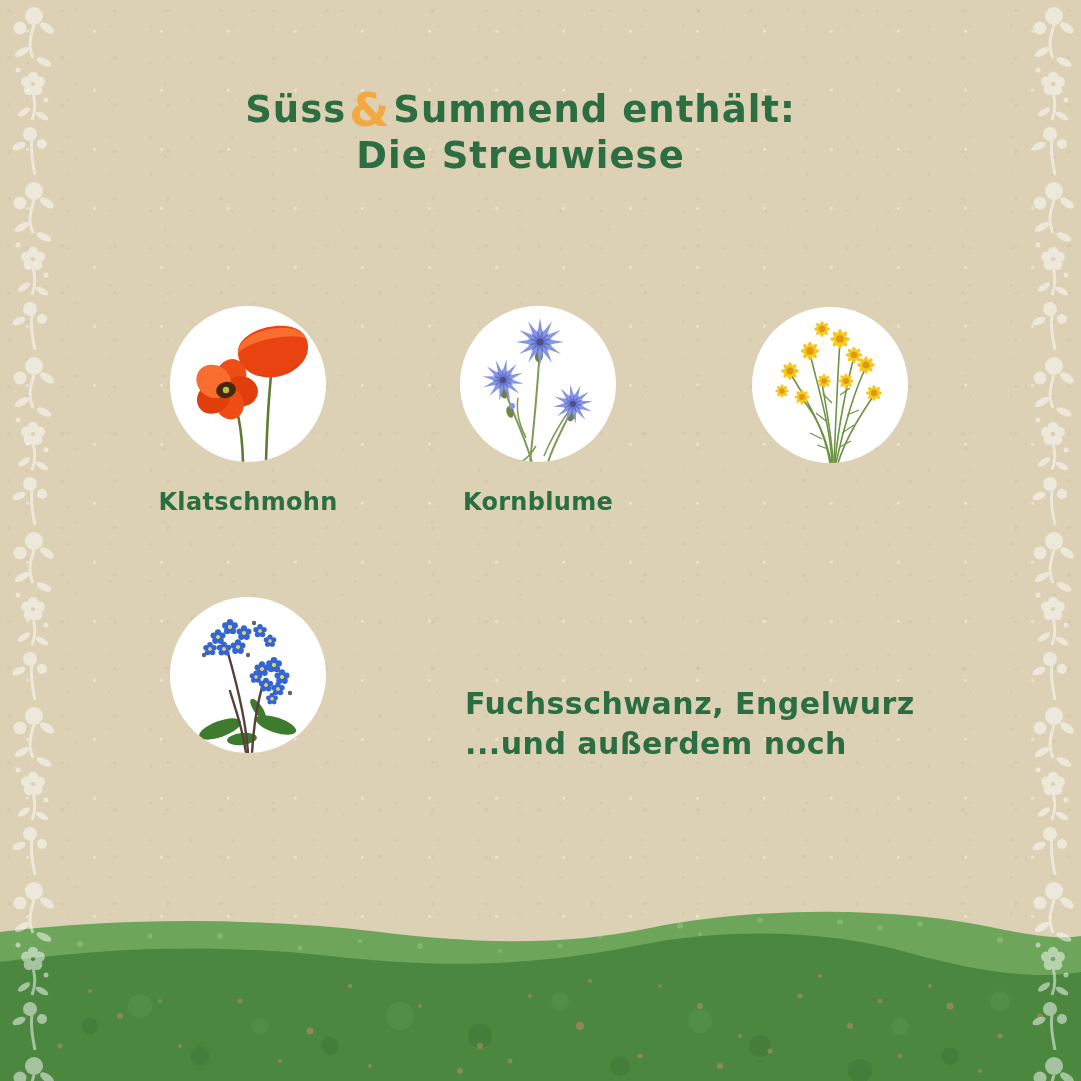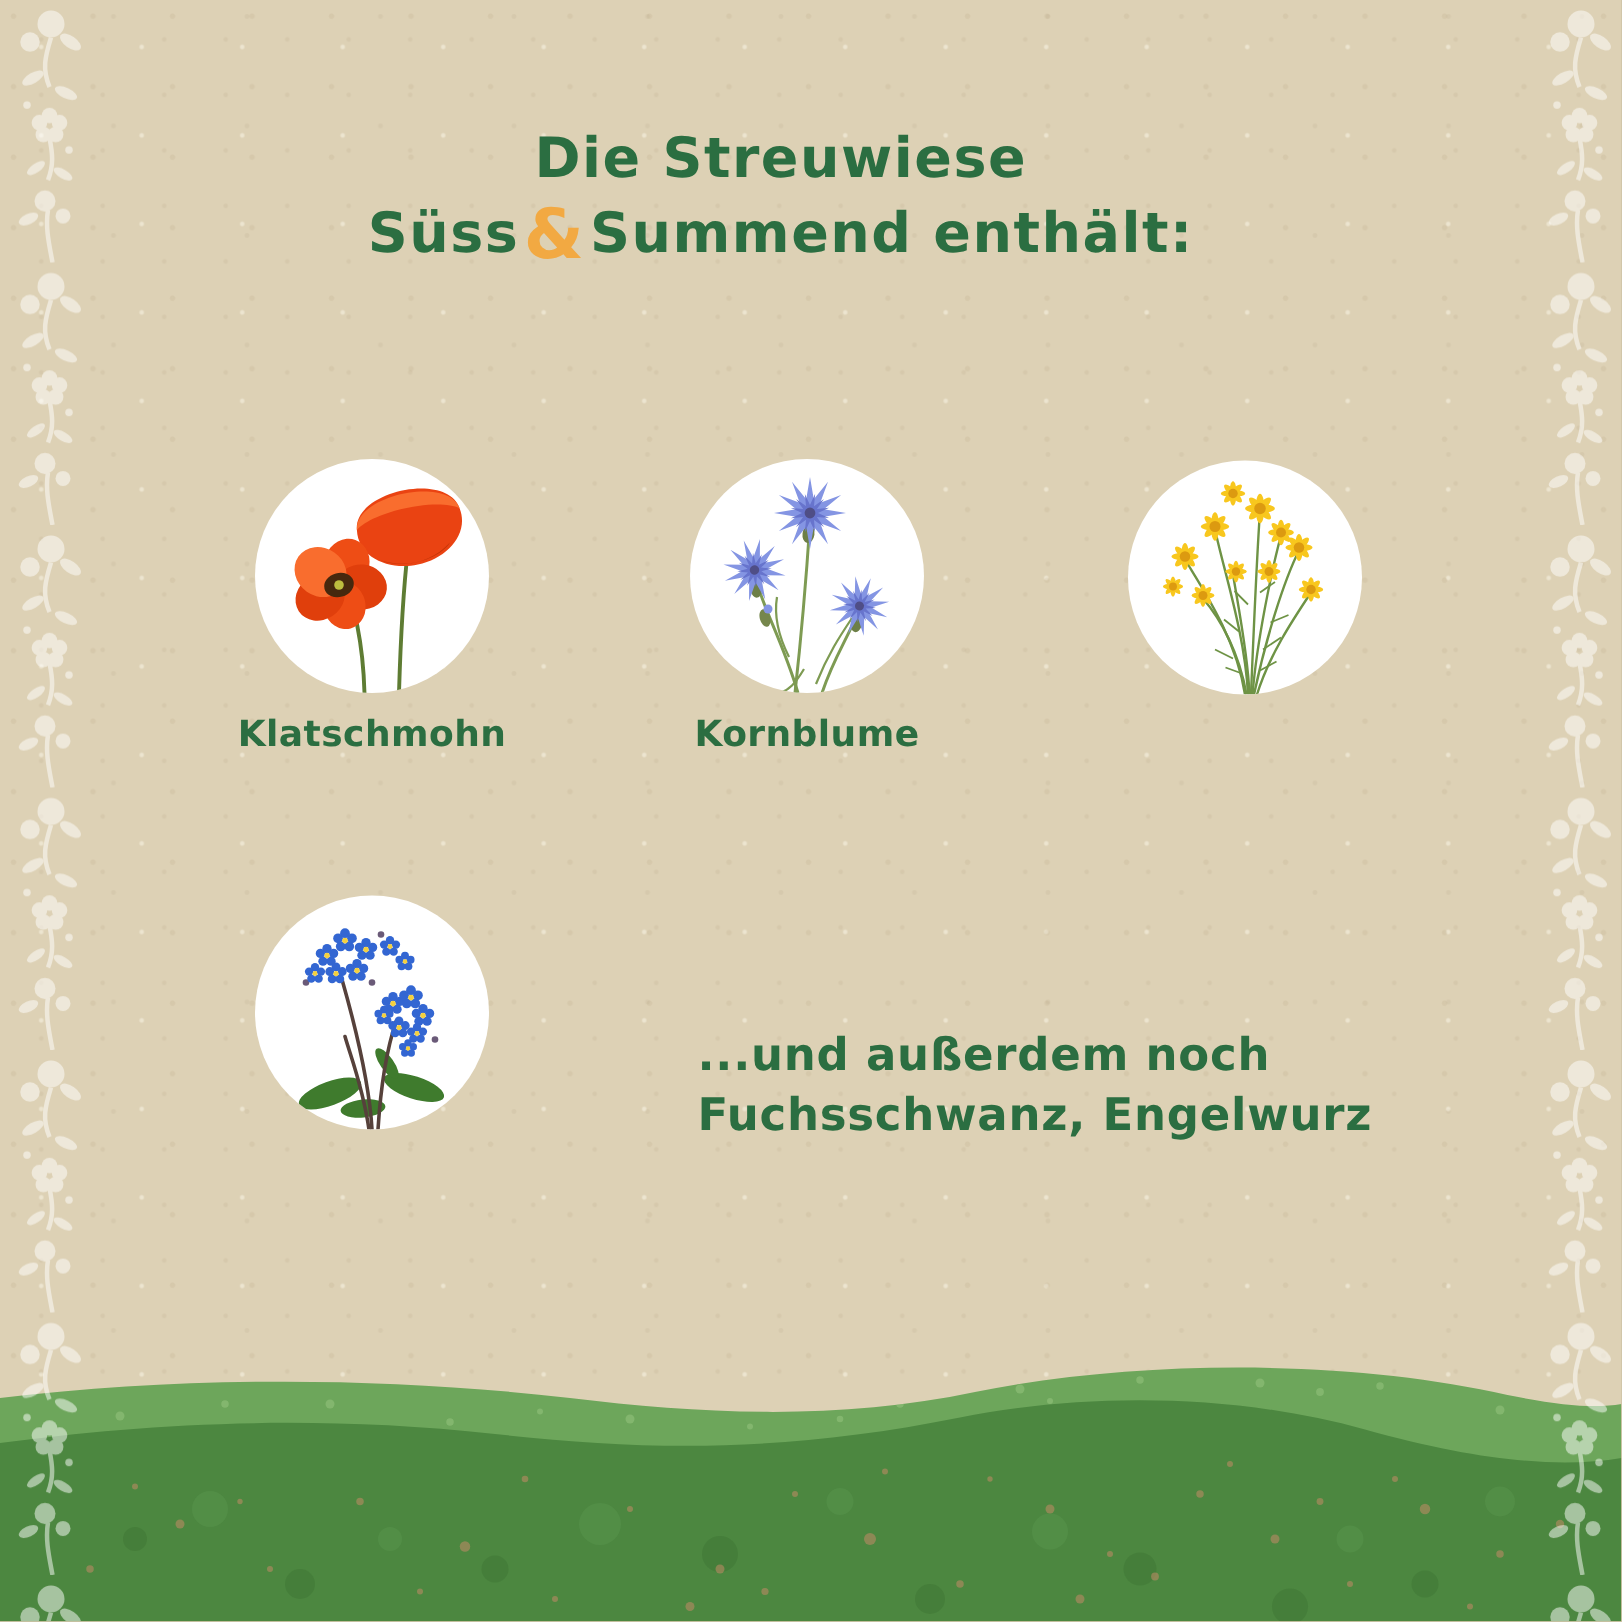--- a/index.html
+++ b/index.html
@@ -26,43 +26,43 @@
     color:var(--ampersand-orange,#f2a942);
     font-size:46px;position:relative;top:4px;padding:0 3px;
   }
   .flower-card{position:absolute;width:320px;text-align:center;z-index:3;}
   .photo{
     width:156px;height:156px;margin:0 auto;border-radius:50%;
     background:var(--circle-white,#ffffff);overflow:hidden;
   }
   .photo svg{display:block;width:156px;height:156px;}
   .flower-label{
-    margin-top:12px;color:var(--text-green,#2b6e41);
+    margin-top:25px;color:var(--text-green,#2b6e41);
     font-weight:bold;font-size:24px;line-height:31px;letter-spacing:.3px;
   }
   .card-1{left:88px;top:306px;}
   .card-2{left:378px;top:306px;}
   .card-3{left:670px;top:307px;}
   .card-4{left:88px;top:597px;}
   .extra-text{
     position:absolute;left:465px;top:684px;width:480px;
     color:var(--text-green,#2b6e41);font-weight:bold;
     font-size:30px;line-height:40px;letter-spacing:.5px;z-index:3;
   }
   .waves{position:absolute;left:0;bottom:0;width:1081px;height:175px;z-index:1;}
   .lace-layer{position:absolute;left:0;top:0;width:1081px;height:1081px;z-index:5;pointer-events:none;}
 </style>
 </head>
 <body>
 
 <div class="canvas">
 
   <div class="title-block">
+    <div><span>Süss</span><span class="amp">&amp;</span><span>Summend enthält:</span></div>
     <div>Die Streuwiese</div>
-    <div><span>Süss</span><span class="amp">&amp;</span><span>Summend enthält:</span></div>
   </div>
 
   <div class="flower-card card-1">
     <div class="photo">
       <svg viewBox="0 0 156 156">
         <path d="M73,156 C72,122 66,96 59,82" fill="none" stroke="#5e7c33" stroke-width="2.6" stroke-linecap="round"></path>
         <path d="M96,156 C97,122 99,86 102,60" fill="none" stroke="#5e7c33" stroke-width="2.6" stroke-linecap="round"></path>
         <g transform="translate(103,44) rotate(-12)">
           <path d="M-35,-4 C-32,-30 32,-30 35,-4 C38,14 20,27 0,27 C-20,27 -38,14 -35,-4 Z" fill="#ea4312"></path>
           <path d="M-35,-4 C-22,-14 22,-14 35,-4 C32,-27 -32,-27 -35,-4 Z" fill="#f96d2e"></path>
@@ -207,22 +207,22 @@
         <use href="#fm" transform="translate(108,92) scale(0.9)"></use>
         <use href="#fm" transform="translate(86,80) scale(0.85)"></use>
         <use href="#fm" transform="translate(102,102) scale(0.8)"></use>
       </svg>
     </div>
     <div class="flower-label">
     </div>
   </div>
 
   <div class="extra-text">
+    <div>Fuchsschwanz, Engelwurz</div>
     <div>...und außerdem noch</div>
-    <div>Fuchsschwanz, Engelwurz</div>
   </div>
 
   <svg class="waves" viewBox="0 0 1081 175" preserveAspectRatio="none">
     <defs>
       <clipPath id="cpBack">
           <path d="M0,26 C120,12 250,11 380,26 C470,37 560,41 650,22 C760,0 900,0 1005,24 C1040,31 1063,33 1081,30 L1081,175 L0,175 Z"></path>
         </clipPath>
       <clipPath id="cpFront">
           <path d="M0,56 C90,44 200,36 330,50 C430,61 520,63 640,39 C720,23 820,22 910,47 C985,68 1040,73 1081,66 L1081,175 L0,175 Z"></path>
         </clipPath>

